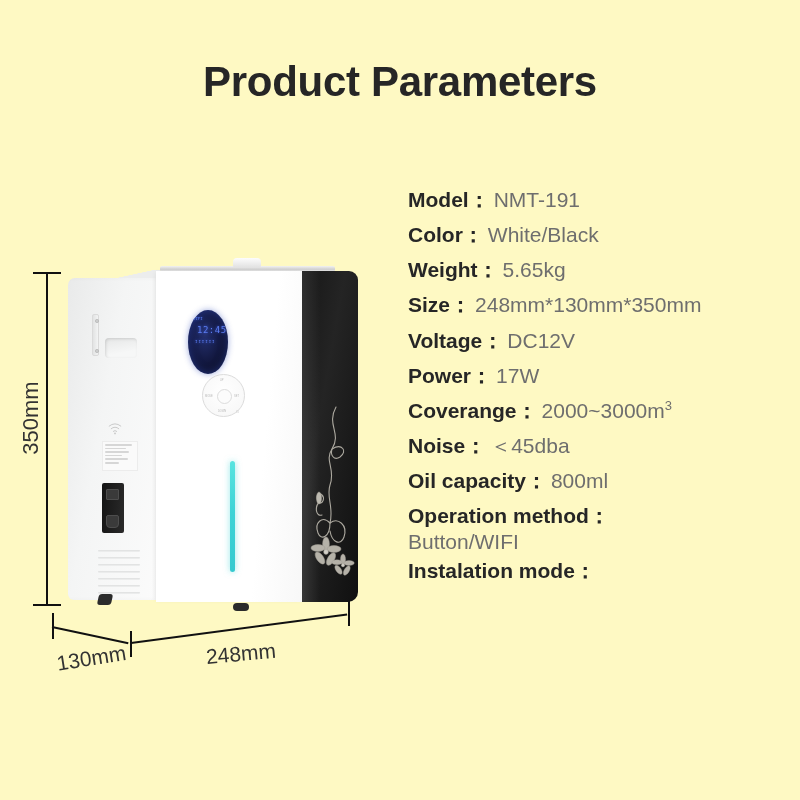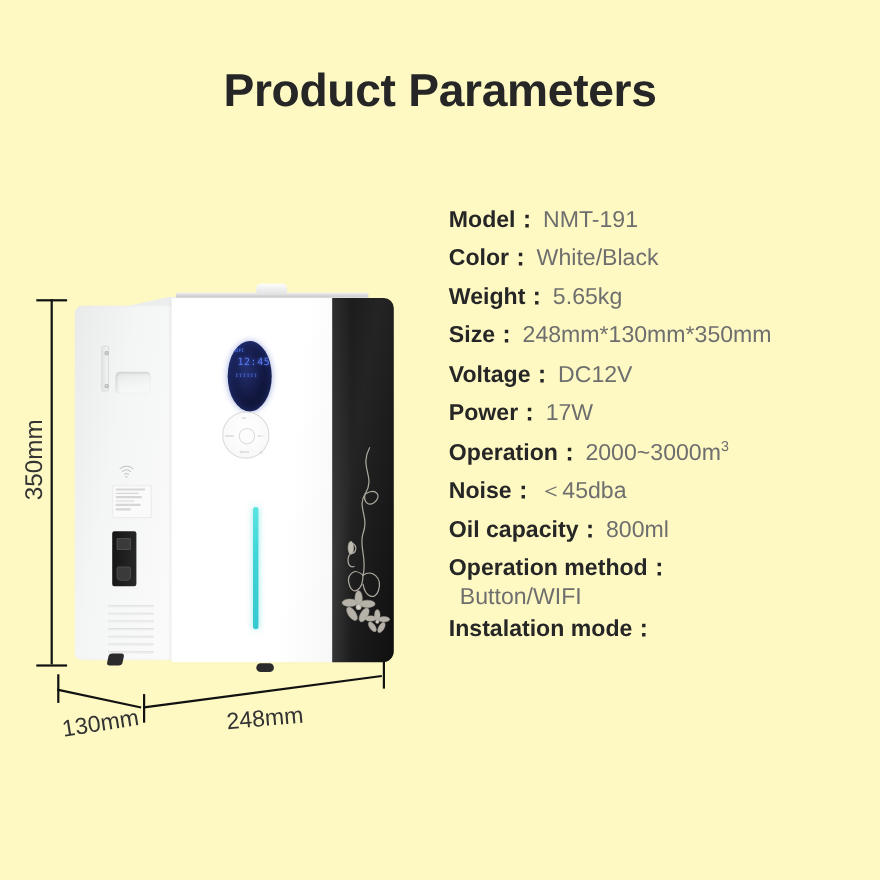--- a/index.html
+++ b/index.html
@@ -169,21 +169,21 @@
   
   #floral {
     position: absolute;
     left: 238px; top: 145px;
     width: 52px; height: 175px;
     opacity: .92;
   }
   
   #lcd {
     position: absolute;
-    left: 139px; top: 52px;
+    left: 120px; top: 52px;
     width: 40px; height: 64px;
     border-radius: 50%;
     background: radial-gradient(ellipse at 42% 40%, #24306e 0%, #141a44 45%, #05060f 100%);
     box-shadow: 0 0 6px rgba(30,60,180,.45), inset 0 0 9px rgba(60,90,220,.5);
     overflow: hidden;
   }
   .lcd-txt {
     position: absolute;
     color: #5b7cf0;
     font-family: "DejaVu Sans Mono", monospace;
@@ -348,21 +348,21 @@
   }
   .param-value {
     font-size: 21px;
     color: #6e6e6e;
     margin-left: 4px;
   }
   
   .param-row.stacked { white-space: normal; margin-bottom: 4px; }
   .param-row.stacked .param-value {
     display: block;
-    margin-left: 10px;
+    margin-left: 0;
     margin-top: 2px;
   }
   .sup { font-size: 13px; vertical-align: super; }
 </style>
 </head>
 <body>
 
 <div id="page">
 
   <div id="title">Product Parameters</div>
@@ -488,20 +488,20 @@
     <div class="foot" id="foot-right"></div>
   </div>
 
   <div id="params">
       <div class="param-row"><span class="param-label">Model：</span><span class="param-value">NMT-191</span></div>
       <div class="param-row"><span class="param-label">Color：</span><span class="param-value">White/Black</span></div>
       <div class="param-row"><span class="param-label">Weight：</span><span class="param-value">5.65kg</span></div>
       <div class="param-row"><span class="param-label">Size：</span><span class="param-value">248mm*130mm*350mm</span></div>
       <div class="param-row"><span class="param-label">Voltage：</span><span class="param-value">DC12V</span></div>
       <div class="param-row"><span class="param-label">Power：</span><span class="param-value">17W</span></div>
-      <div class="param-row"><span class="param-label">Operation：</span><span class="param-value">2000~3000m<span class="sup">3</span></span></div>
+      <div class="param-row"><span class="param-label">Coverange：</span><span class="param-value">2000~3000m<span class="sup">3</span></span></div>
       <div class="param-row"><span class="param-label">Noise：</span><span class="param-value">＜45dba</span></div>
       <div class="param-row"><span class="param-label">Oil capacity：</span><span class="param-value">800ml</span></div>
       <div class="param-row stacked"><span class="param-label">Operation method：</span><span class="param-value">Button/WIFI</span></div>
       <div class="param-row stacked"><span class="param-label">Instalation mode：</span></div>
     </div>
 
 </div>
 
 </body></html>

